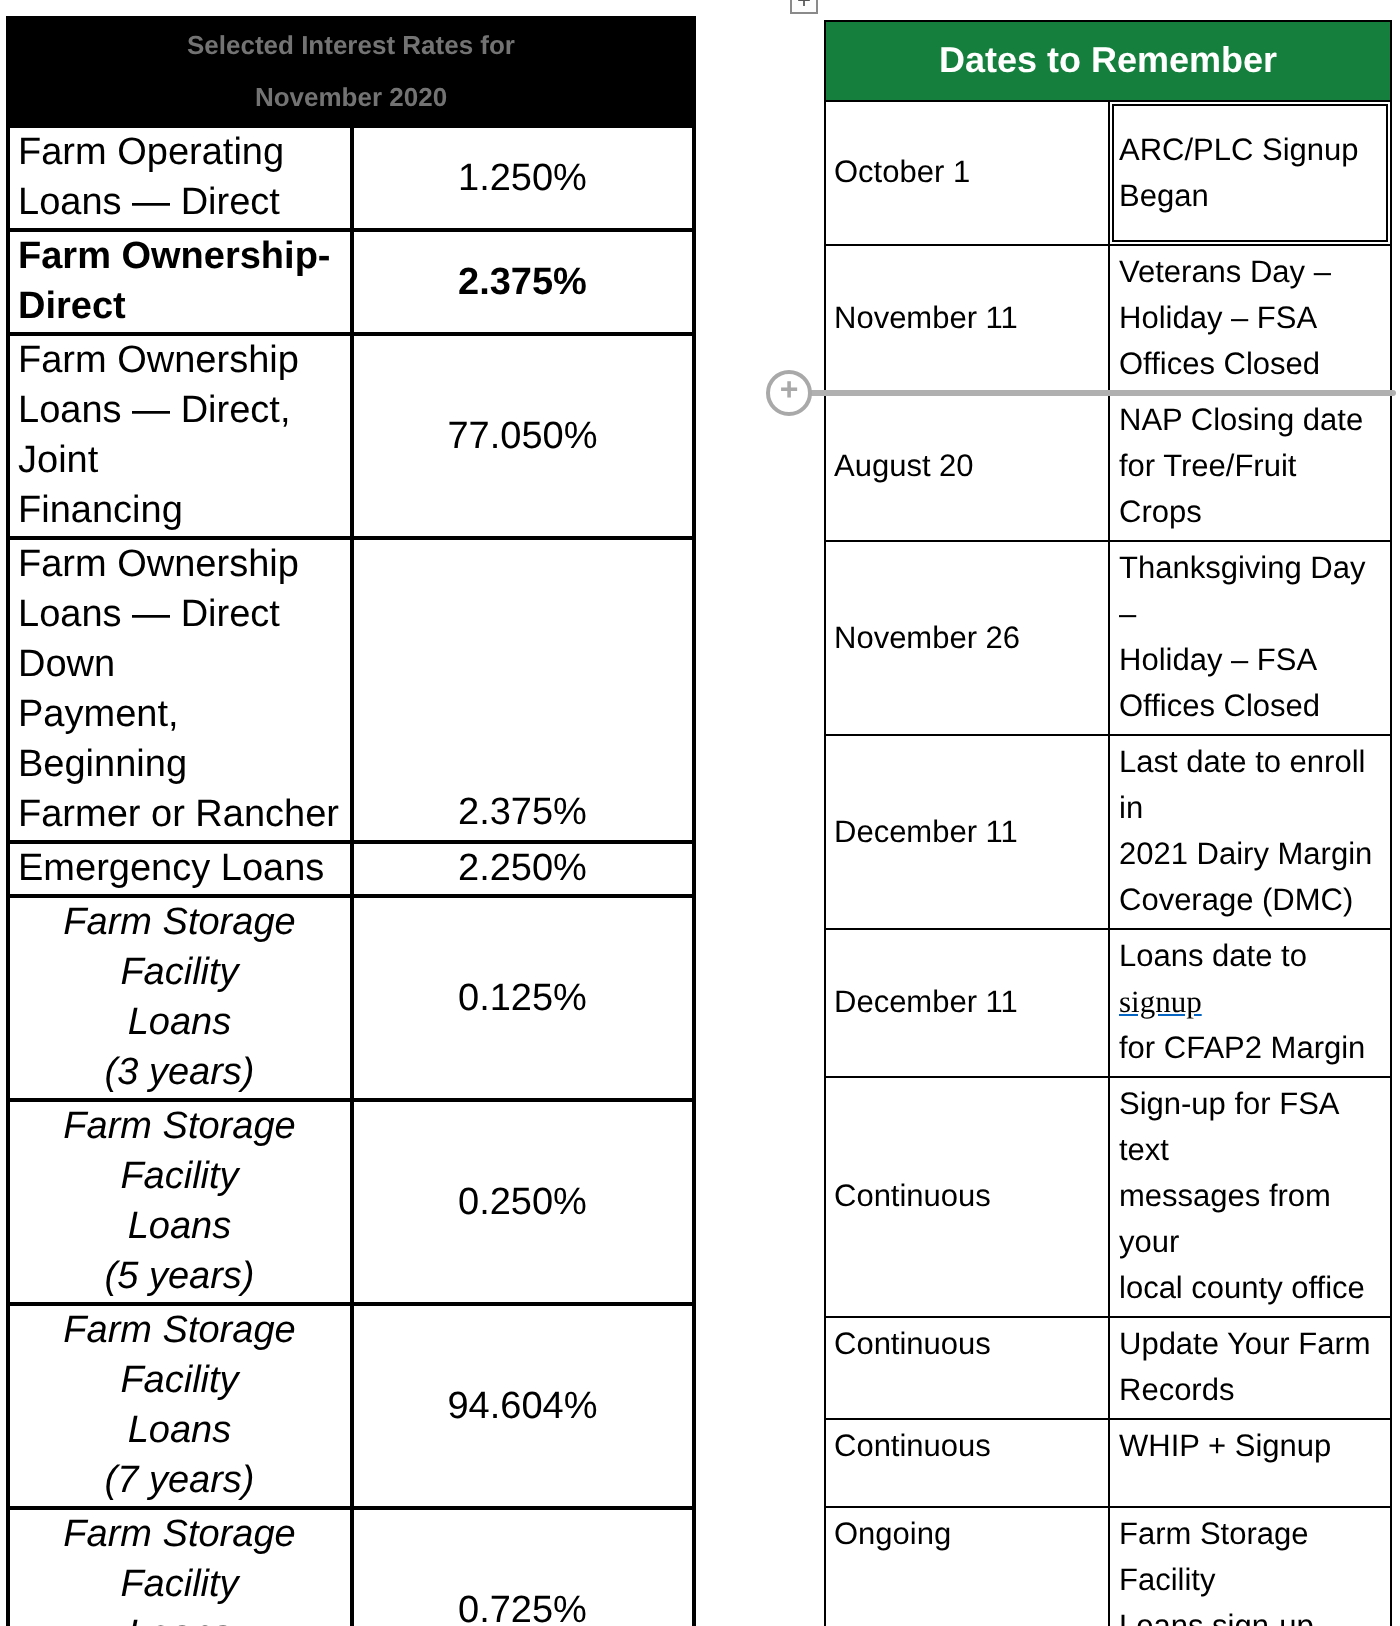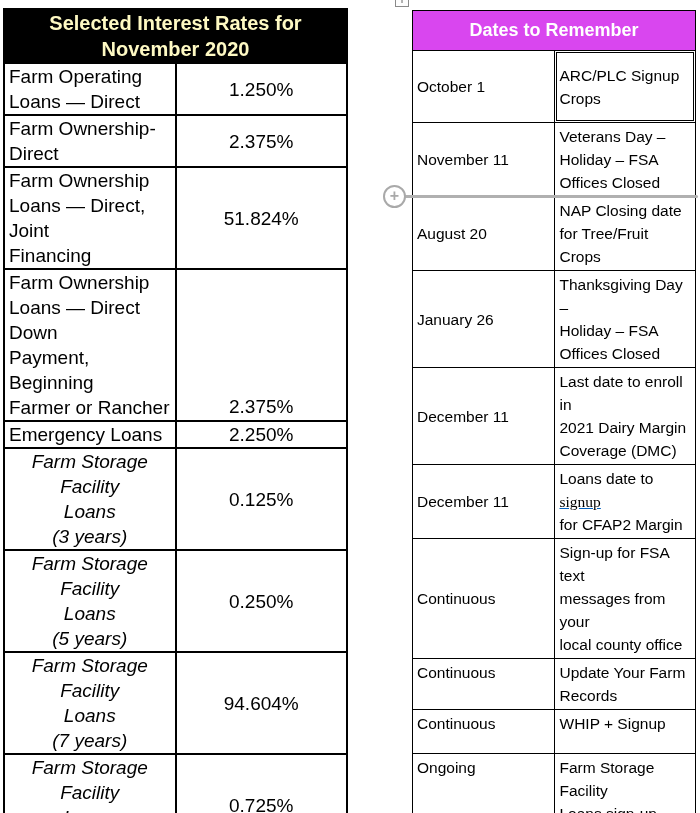--- a/index.html
+++ b/index.html
@@ -7,33 +7,33 @@
     width:700px;height:813px;background:#ffffff;position:relative;overflow:hidden;
     font-family:"Liberation Sans", sans-serif;color:#000;
   }
   table{border-collapse:collapse;table-layout:fixed;position:absolute;background:#fff;}
   td{white-space:pre-line;overflow:hidden;}
 
   
   .rates{left:3px;top:8px;width:345px;}
   .rates td{border:2px solid #000;font-size:19px;line-height:25px;vertical-align:middle;}
   .rates td.hdr{
-    background:#000;color:#fef9c3;font-weight:bold;font-size:20px;line-height:26px;
+    background:#000;color:#737373;font-weight:bold;font-size:13px;line-height:26px;
     text-align:center;border:2px solid #000;padding:0;
   }
   .rates td.lbl-left{text-align:left;padding:0 2px 0 4px;}
   .rates td.lbl-center{text-align:center;padding:0 1px;font-style:italic;}
   .rates td.rate{text-align:center;padding:0;}
   .rates td.rate-bottom{vertical-align:bottom;padding-bottom:1px;}
 
   
   .dates{left:412px;top:10px;width:284px;}
   .dates td{border:1px solid #000;font-size:15.5px;line-height:23px;vertical-align:middle;}
   .dates td.hdr{
-    background:#d946ef;color:#fff;font-weight:bold;font-size:18px;
+    background:#15803d;color:#fff;font-weight:bold;font-size:18px;
     text-align:center;padding:0;border:1px solid #000;
   }
   .dates td.dt{text-align:left;padding:2px 2px 2px 4px;}
   .dates td.ev{text-align:left;padding:2px 2px 2px 5px;}
   .dates tr:nth-child(n+9) td{vertical-align:top;}
   
   .dates td.boxed{position:relative;}
   .dates td.boxed::after{
     content:"";position:absolute;left:1px;top:1px;right:1px;bottom:1px;
     border:1.5px solid #000;pointer-events:none;
@@ -63,30 +63,30 @@
   <tbody>
     <tr style="height:52px;">
       <td class="hdr" colspan="2">Selected Interest Rates for
 November 2020</td>
     </tr>
     <tr style="height:50px;margin-top:48px;">
       <td class="lbl-left" style="width:222px;">Farm Operating
 Loans — Direct</td>
       <td class="rate" style="width:123px;">1.250%</td>
     </tr>
-    <tr style="height:52px;">
+    <tr style="height:52px;font-weight:bold;">
       <td class="lbl-left">Farm Ownership-
 Direct</td>
       <td class="rate">2.375%</td>
     </tr>
     <tr style="height:78px;">
       <td class="lbl-left">Farm Ownership
 Loans — Direct, Joint
 Financing</td>
-      <td class="rate">51.824%</td>
+      <td class="rate">77.050%</td>
     </tr>
     <tr style="height:103px;">
       <td class="lbl-left">Farm Ownership
 Loans — Direct Down
 Payment, Beginning
 Farmer or Rancher</td>
       <td class="rate rate-bottom">2.375%</td>
     </tr>
     <tr style="height:26px;padding-left:40px;">
       <td class="lbl-left">Emergency Loans</td>
@@ -121,35 +121,35 @@
 </table>
 
 <table class="dates">
   <tbody>
     <tr style="height:40px;">
       <td class="hdr" colspan="2">Dates to Remember</td>
     </tr>
     <tr style="height:72px;">
       <td class="dt" style="width:116px;">October 1</td>
       <td class="ev boxed" style="width:168px;">ARC/PLC Signup
-Crops</td>
+Began</td>
     </tr>
     <tr style="height:74px;">
       <td class="dt">November 11</td>
       <td class="ev">Veterans Day –
 Holiday – FSA
 Offices Closed</td>
     </tr>
     <tr style="height:70px;">
       <td class="dt">August 20</td>
       <td class="ev">NAP Closing date
 for Tree/Fruit Crops</td>
     </tr>
     <tr style="height:69px;">
-      <td class="dt">January 26</td>
+      <td class="dt">November 26</td>
       <td class="ev">Thanksgiving Day –
 Holiday – FSA
 Offices Closed</td>
     </tr>
     <tr style="height:72px;">
       <td class="dt">December 11</td>
       <td class="ev">Last date to enroll in
 2021 Dairy Margin
 Coverage (DMC)</td>
     </tr>

